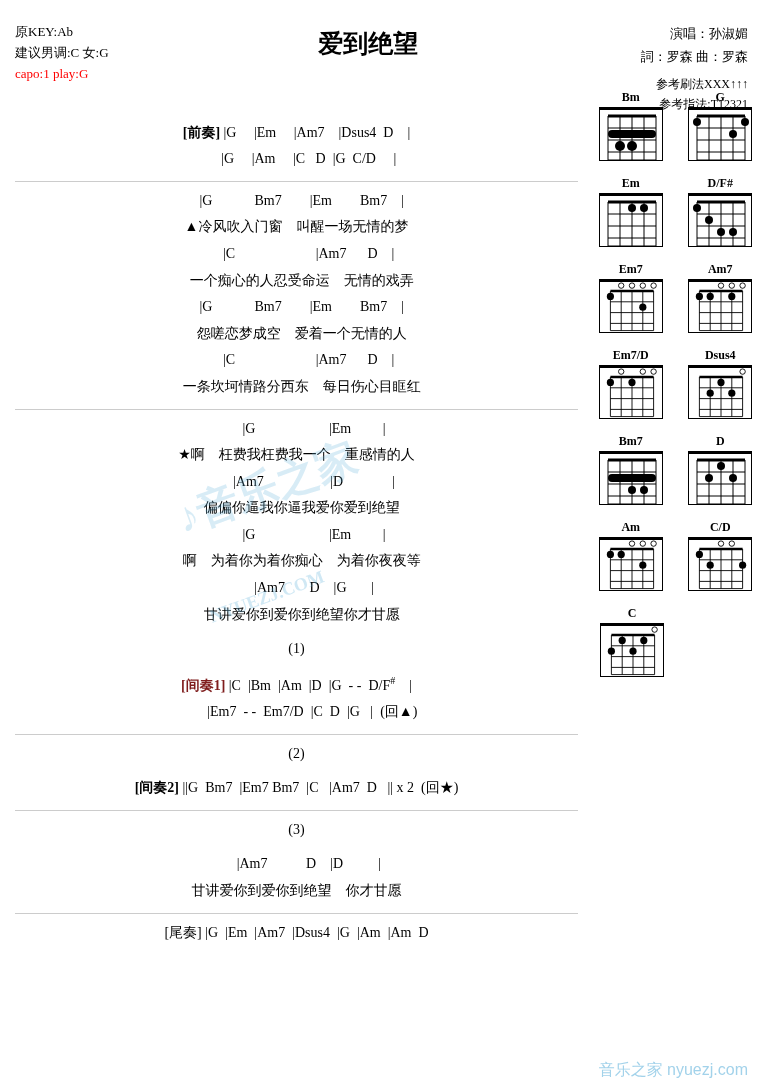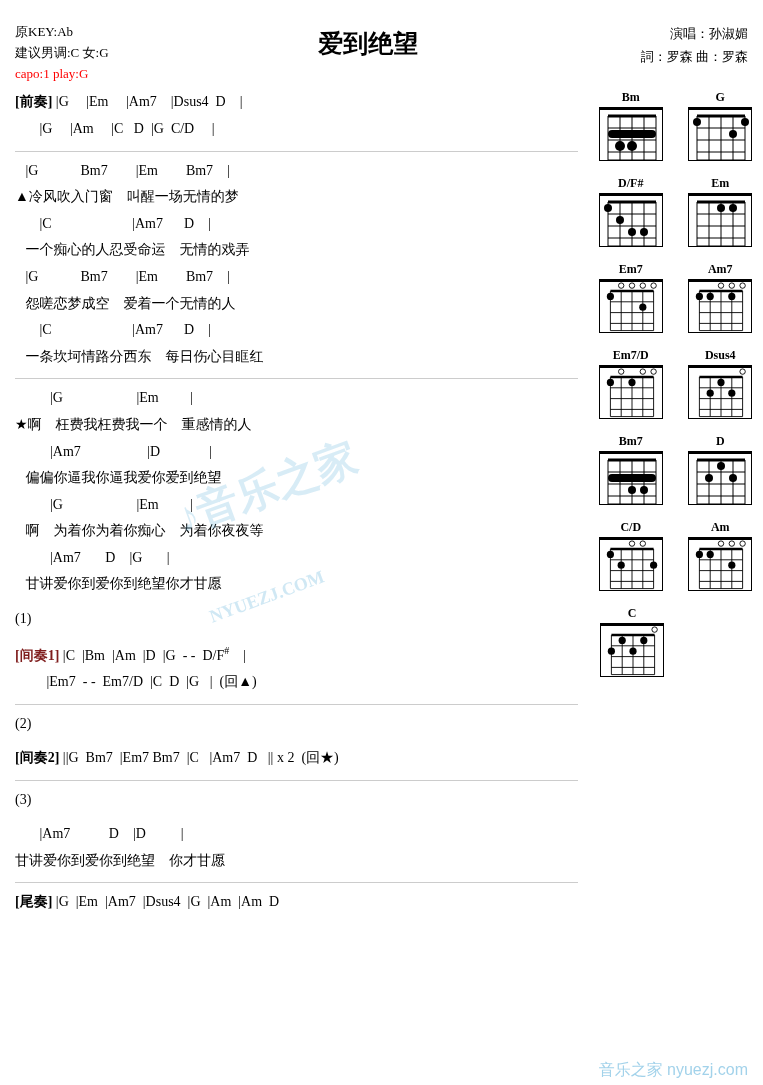--- a/index.html
+++ b/index.html
@@ -110,20 +110,21 @@
     .section {
       margin-bottom: 8px;
       line-height: 2.0;
     }
 
     pre {
       font-family: SimSun, "宋体", serif;
       font-size: 14px;
       white-space: pre;
       line-height: 1.9;
+      text-align: center;
     }
 
     .watermark {
       position: absolute;
       top: 45%;
       left: 35%;
       transform: translate(-50%, -50%) rotate(-20deg);
       font-size: 42px;
       color: rgba(100, 180, 220, 0.25);
       font-weight: bold;
@@ -175,20 +176,24 @@
   <div class="header">
     <div class="key-info">
       <div>原KEY:Ab</div>
       <div>建议男调:C 女:G</div>
       <div class="capo-line">capo:1 play:G</div>
     </div>
     <div class="song-title">爱到绝望</div>
     <div class="artist-info">
       <div>演唱：孙淑媚</div>
       <div>詞：罗森  曲：罗森</div>
+      <div class="ref-info">
+        <div>参考刷法XXX↑↑↑</div>
+        <div>参考指法:T12321</div>
+      </div>
     </div>
   </div>
 
   <div class="chord-diagrams">
 
     <div class="chord-row">
       <div class="chord-box">
         <div class="chord-name">Bm</div>
         <div class="chord-diagram">
           <svg viewBox="0 0 64 54" xmlns="http://www.w3.org/2000/svg">
@@ -227,20 +232,39 @@
             <line x1="8" y1="50" x2="56" y2="50" stroke="#000" stroke-width="1"></line>
             <circle cx="8" cy="12" r="4" fill="#000"></circle>
             <circle cx="56" cy="12" r="4" fill="#000"></circle>
             <circle cx="44" cy="24" r="4" fill="#000"></circle>
           </svg>
         </div>
       </div>
     </div>
 
     <div class="chord-row">
+      <div class="chord-box">
+        <div class="chord-name">Em</div>
+        <div class="chord-diagram">
+          <svg viewBox="0 0 64 54" xmlns="http://www.w3.org/2000/svg">
+            <line x1="8" y1="6" x2="56" y2="6" stroke="#000" stroke-width="3"></line>
+            <line x1="8" y1="6" x2="8" y2="50" stroke="#000" stroke-width="1"></line>
+            <line x1="20" y1="6" x2="20" y2="50" stroke="#000" stroke-width="1"></line>
+            <line x1="32" y1="6" x2="32" y2="50" stroke="#000" stroke-width="1"></line>
+            <line x1="44" y1="6" x2="44" y2="50" stroke="#000" stroke-width="1"></line>
+            <line x1="56" y1="6" x2="56" y2="50" stroke="#000" stroke-width="1"></line>
+            <line x1="8" y1="18" x2="56" y2="18" stroke="#000" stroke-width="1"></line>
+            <line x1="8" y1="30" x2="56" y2="30" stroke="#000" stroke-width="1"></line>
+            <line x1="8" y1="42" x2="56" y2="42" stroke="#000" stroke-width="1"></line>
+            <line x1="8" y1="50" x2="56" y2="50" stroke="#000" stroke-width="1"></line>
+            <circle cx="32" cy="12" r="4" fill="#000"></circle>
+            <circle cx="44" cy="12" r="4" fill="#000"></circle>
+          </svg>
+        </div>
+      </div>
       <div class="chord-box">
         <div class="chord-name">D/F#</div>
         <div class="chord-diagram">
           <svg viewBox="0 0 64 54" xmlns="http://www.w3.org/2000/svg">
             <line x1="8" y1="6" x2="56" y2="6" stroke="#000" stroke-width="3"></line>
             <line x1="8" y1="6" x2="8" y2="50" stroke="#000" stroke-width="1"></line>
             <line x1="20" y1="6" x2="20" y2="50" stroke="#000" stroke-width="1"></line>
             <line x1="32" y1="6" x2="32" y2="50" stroke="#000" stroke-width="1"></line>
             <line x1="44" y1="6" x2="44" y2="50" stroke="#000" stroke-width="1"></line>
             <line x1="56" y1="6" x2="56" y2="50" stroke="#000" stroke-width="1"></line>
@@ -248,39 +272,20 @@
             <line x1="8" y1="30" x2="56" y2="30" stroke="#000" stroke-width="1"></line>
             <line x1="8" y1="42" x2="56" y2="42" stroke="#000" stroke-width="1"></line>
             <line x1="8" y1="50" x2="56" y2="50" stroke="#000" stroke-width="1"></line>
             <circle cx="8" cy="12" r="4" fill="#000"></circle>
             <circle cx="20" cy="24" r="4" fill="#000"></circle>
             <circle cx="32" cy="36" r="4" fill="#000"></circle>
             <circle cx="44" cy="36" r="4" fill="#000"></circle>
           </svg>
         </div>
       </div>
-      <div class="chord-box">
-        <div class="chord-name">Em</div>
-        <div class="chord-diagram">
-          <svg viewBox="0 0 64 54" xmlns="http://www.w3.org/2000/svg">
-            <line x1="8" y1="6" x2="56" y2="6" stroke="#000" stroke-width="3"></line>
-            <line x1="8" y1="6" x2="8" y2="50" stroke="#000" stroke-width="1"></line>
-            <line x1="20" y1="6" x2="20" y2="50" stroke="#000" stroke-width="1"></line>
-            <line x1="32" y1="6" x2="32" y2="50" stroke="#000" stroke-width="1"></line>
-            <line x1="44" y1="6" x2="44" y2="50" stroke="#000" stroke-width="1"></line>
-            <line x1="56" y1="6" x2="56" y2="50" stroke="#000" stroke-width="1"></line>
-            <line x1="8" y1="18" x2="56" y2="18" stroke="#000" stroke-width="1"></line>
-            <line x1="8" y1="30" x2="56" y2="30" stroke="#000" stroke-width="1"></line>
-            <line x1="8" y1="42" x2="56" y2="42" stroke="#000" stroke-width="1"></line>
-            <line x1="8" y1="50" x2="56" y2="50" stroke="#000" stroke-width="1"></line>
-            <circle cx="32" cy="12" r="4" fill="#000"></circle>
-            <circle cx="44" cy="12" r="4" fill="#000"></circle>
-          </svg>
-        </div>
-      </div>
     </div>
 
     <div class="chord-row">
       <div class="chord-box">
         <div class="chord-name">Em7</div>
         <div class="chord-diagram">
           <svg viewBox="0 0 64 60" xmlns="http://www.w3.org/2000/svg">
 
             <circle cx="20" cy="4" r="3" fill="none" stroke="#000" stroke-width="1"></circle>
             <circle cx="32" cy="4" r="3" fill="none" stroke="#000" stroke-width="1"></circle>
@@ -410,61 +415,61 @@
             <circle cx="20" cy="24" r="4" fill="#000"></circle>
             <circle cx="32" cy="12" r="4" fill="#000"></circle>
             <circle cx="44" cy="24" r="4" fill="#000"></circle>
           </svg>
         </div>
       </div>
     </div>
 
     <div class="chord-row">
       <div class="chord-box">
+        <div class="chord-name">Am</div>
+        <div class="chord-diagram">
+          <svg viewBox="0 0 64 60" xmlns="http://www.w3.org/2000/svg">
+            <circle cx="32" cy="4" r="3" fill="none" stroke="#000" stroke-width="1"></circle>
+            <circle cx="44" cy="4" r="3" fill="none" stroke="#000" stroke-width="1"></circle>
+            <circle cx="56" cy="4" r="3" fill="none" stroke="#000" stroke-width="1"></circle>
+            <line x1="8" y1="10" x2="56" y2="10" stroke="#000" stroke-width="3"></line>
+            <line x1="8" y1="10" x2="8" y2="54" stroke="#000" stroke-width="1"></line>
+            <line x1="20" y1="10" x2="20" y2="54" stroke="#000" stroke-width="1"></line>
+            <line x1="32" y1="10" x2="32" y2="54" stroke="#000" stroke-width="1"></line>
+            <line x1="44" y1="10" x2="44" y2="54" stroke="#000" stroke-width="1"></line>
+            <line x1="56" y1="10" x2="56" y2="54" stroke="#000" stroke-width="1"></line>
+            <line x1="8" y1="22" x2="56" y2="22" stroke="#000" stroke-width="1"></line>
+            <line x1="8" y1="34" x2="56" y2="34" stroke="#000" stroke-width="1"></line>
+            <line x1="8" y1="46" x2="56" y2="46" stroke="#000" stroke-width="1"></line>
+            <line x1="8" y1="54" x2="56" y2="54" stroke="#000" stroke-width="1"></line>
+            <circle cx="8" cy="16" r="4" fill="#000"></circle>
+            <circle cx="20" cy="16" r="4" fill="#000"></circle>
+            <circle cx="44" cy="28" r="4" fill="#000"></circle>
+          </svg>
+        </div>
+      </div>
+      <div class="chord-box">
         <div class="chord-name">C/D</div>
         <div class="chord-diagram">
           <svg viewBox="0 0 64 60" xmlns="http://www.w3.org/2000/svg">
             <circle cx="32" cy="4" r="3" fill="none" stroke="#000" stroke-width="1"></circle>
             <circle cx="44" cy="4" r="3" fill="none" stroke="#000" stroke-width="1"></circle>
             <line x1="8" y1="10" x2="56" y2="10" stroke="#000" stroke-width="3"></line>
             <line x1="8" y1="10" x2="8" y2="54" stroke="#000" stroke-width="1"></line>
             <line x1="20" y1="10" x2="20" y2="54" stroke="#000" stroke-width="1"></line>
             <line x1="32" y1="10" x2="32" y2="54" stroke="#000" stroke-width="1"></line>
             <line x1="44" y1="10" x2="44" y2="54" stroke="#000" stroke-width="1"></line>
             <line x1="56" y1="10" x2="56" y2="54" stroke="#000" stroke-width="1"></line>
             <line x1="8" y1="22" x2="56" y2="22" stroke="#000" stroke-width="1"></line>
             <line x1="8" y1="34" x2="56" y2="34" stroke="#000" stroke-width="1"></line>
             <line x1="8" y1="46" x2="56" y2="46" stroke="#000" stroke-width="1"></line>
             <line x1="8" y1="54" x2="56" y2="54" stroke="#000" stroke-width="1"></line>
             <circle cx="8" cy="16" r="4" fill="#000"></circle>
             <circle cx="20" cy="28" r="4" fill="#000"></circle>
             <circle cx="56" cy="28" r="4" fill="#000"></circle>
-          </svg>
-        </div>
-      </div>
-      <div class="chord-box">
-        <div class="chord-name">Am</div>
-        <div class="chord-diagram">
-          <svg viewBox="0 0 64 60" xmlns="http://www.w3.org/2000/svg">
-            <circle cx="32" cy="4" r="3" fill="none" stroke="#000" stroke-width="1"></circle>
-            <circle cx="44" cy="4" r="3" fill="none" stroke="#000" stroke-width="1"></circle>
-            <circle cx="56" cy="4" r="3" fill="none" stroke="#000" stroke-width="1"></circle>
-            <line x1="8" y1="10" x2="56" y2="10" stroke="#000" stroke-width="3"></line>
-            <line x1="8" y1="10" x2="8" y2="54" stroke="#000" stroke-width="1"></line>
-            <line x1="20" y1="10" x2="20" y2="54" stroke="#000" stroke-width="1"></line>
-            <line x1="32" y1="10" x2="32" y2="54" stroke="#000" stroke-width="1"></line>
-            <line x1="44" y1="10" x2="44" y2="54" stroke="#000" stroke-width="1"></line>
-            <line x1="56" y1="10" x2="56" y2="54" stroke="#000" stroke-width="1"></line>
-            <line x1="8" y1="22" x2="56" y2="22" stroke="#000" stroke-width="1"></line>
-            <line x1="8" y1="34" x2="56" y2="34" stroke="#000" stroke-width="1"></line>
-            <line x1="8" y1="46" x2="56" y2="46" stroke="#000" stroke-width="1"></line>
-            <line x1="8" y1="54" x2="56" y2="54" stroke="#000" stroke-width="1"></line>
-            <circle cx="8" cy="16" r="4" fill="#000"></circle>
-            <circle cx="20" cy="16" r="4" fill="#000"></circle>
-            <circle cx="44" cy="28" r="4" fill="#000"></circle>
           </svg>
         </div>
       </div>
     </div>
 
     <div class="chord-row">
       <div class="chord-box">
         <div class="chord-name">C</div>
         <div class="chord-diagram">
           <svg viewBox="0 0 64 60" xmlns="http://www.w3.org/2000/svg">
@@ -549,20 +554,20 @@
     </div>
 
     <div class="section">
       <pre>       |Am7           D    |D          |
 甘讲爱你到爱你到绝望    你才甘愿</pre>
     </div>
 
     <hr class="divider">
 
     <div class="section">
-      <pre><span style="color:#000;font-weight:bold">[尾奏]</span> |G  |Em  |Am7  |Dsus4  |G  |Am  |Am  D</pre>
+      <pre><span style="color:#000;font-weight:normal">[尾奏]</span> |G  |Em  |Am7  |Dsus4  |G  |Am  |Am  D</pre>
     </div>
 
   </div>
 
   <div class="bottom-logo">音乐之家 nyuezj.com</div>
 
 </div>
 
 </body></html>

